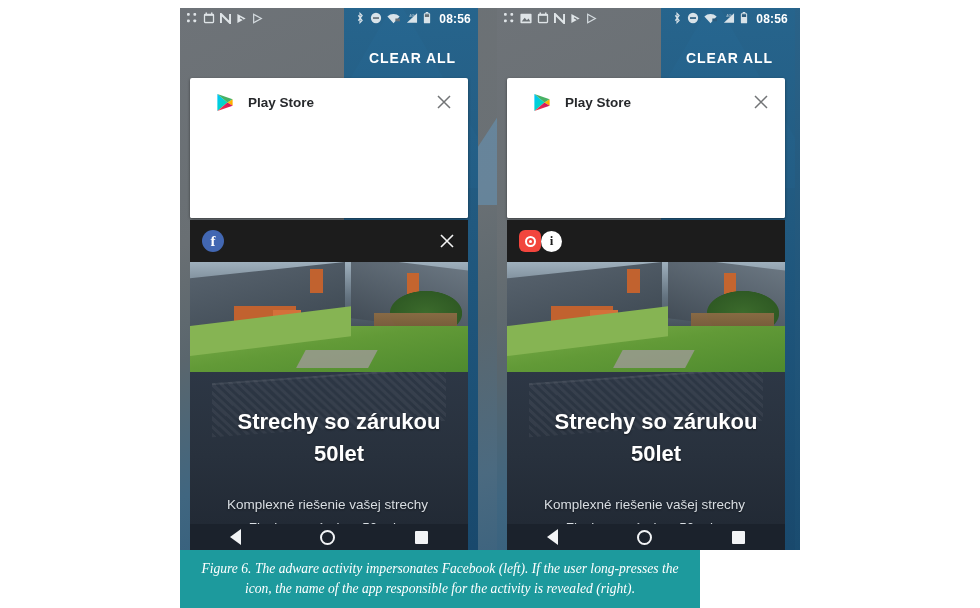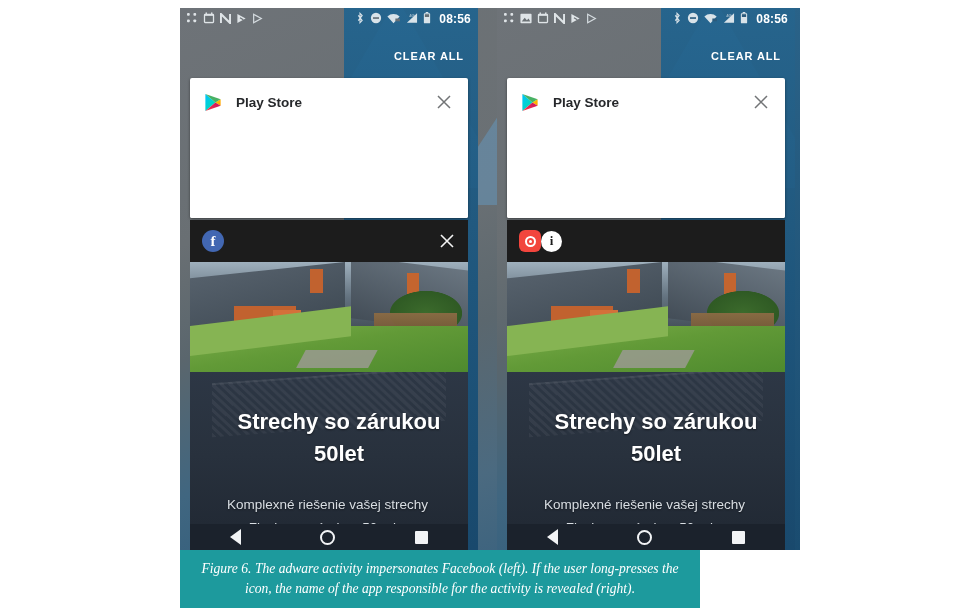--- a/index.html
+++ b/index.html
@@ -58,33 +58,33 @@
     display:flex;align-items:center;justify-content:space-between;
     padding:0 7px;box-sizing:border-box;
     color:#e9eef1;font-size:11px;
   }
   .sb-left,.sb-right{display:flex;align-items:center;gap:5px;}
   .sb-icon{display:inline-block;opacity:.92;}
   .sb-time{font-size:12px;font-weight:bold;letter-spacing:.2px;margin-left:3px;color:#fff;}
 
   
   .clear-all{
-    position:absolute;right:14px;top:42px;
-    color:#ffffff;font-size:11px;font-weight:bold;letter-spacing:.9px;
+    position:absolute;right:22px;top:42px;
+    color:#ffffff;font-size:14px;font-weight:bold;letter-spacing:.9px;
   }
 
   
   .card{
     position:absolute;left:10px;right:10px;top:70px;
     background:#ffffff;border-radius:2px;
     box-shadow:0 1px 3px rgba(0,0,0,.45);
     overflow:hidden;
   }
   .card-head{
-    height:48px;display:flex;align-items:center;padding:16px 14px;box-sizing:border-box;
+    height:48px;display:flex;align-items:center;padding:16px 14px;box-sizing:border-box;margin-left:12px;
   }
   .card-title{
     flex:1;margin-left:14px;font-size:13.5px;font-weight:bold;color:#26282b;
   }
   .card-body{height:92px;background:#fff;}
   .card-x{width:20px;height:20px;opacity:.72;}
 
   
   .ps-icon{width:18px;height:19px;position:relative;}
 

